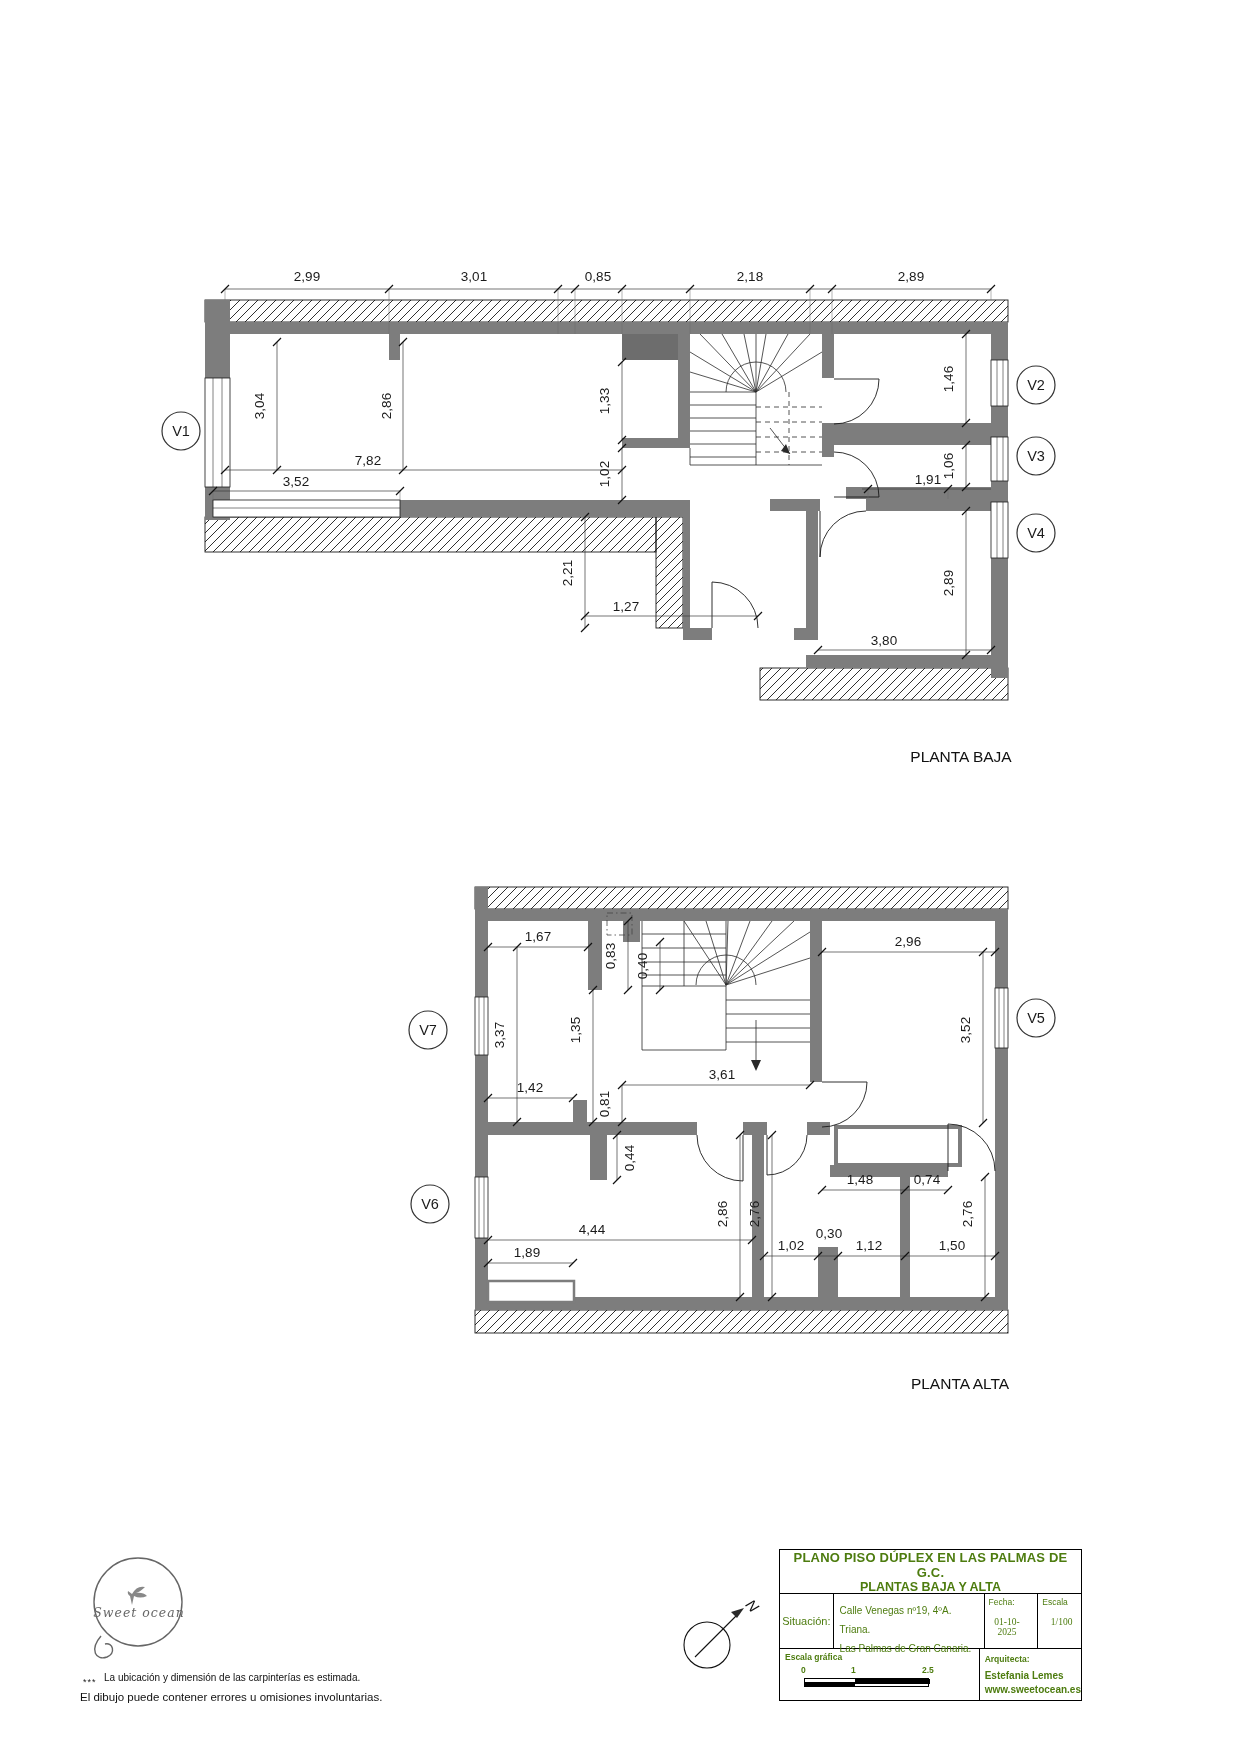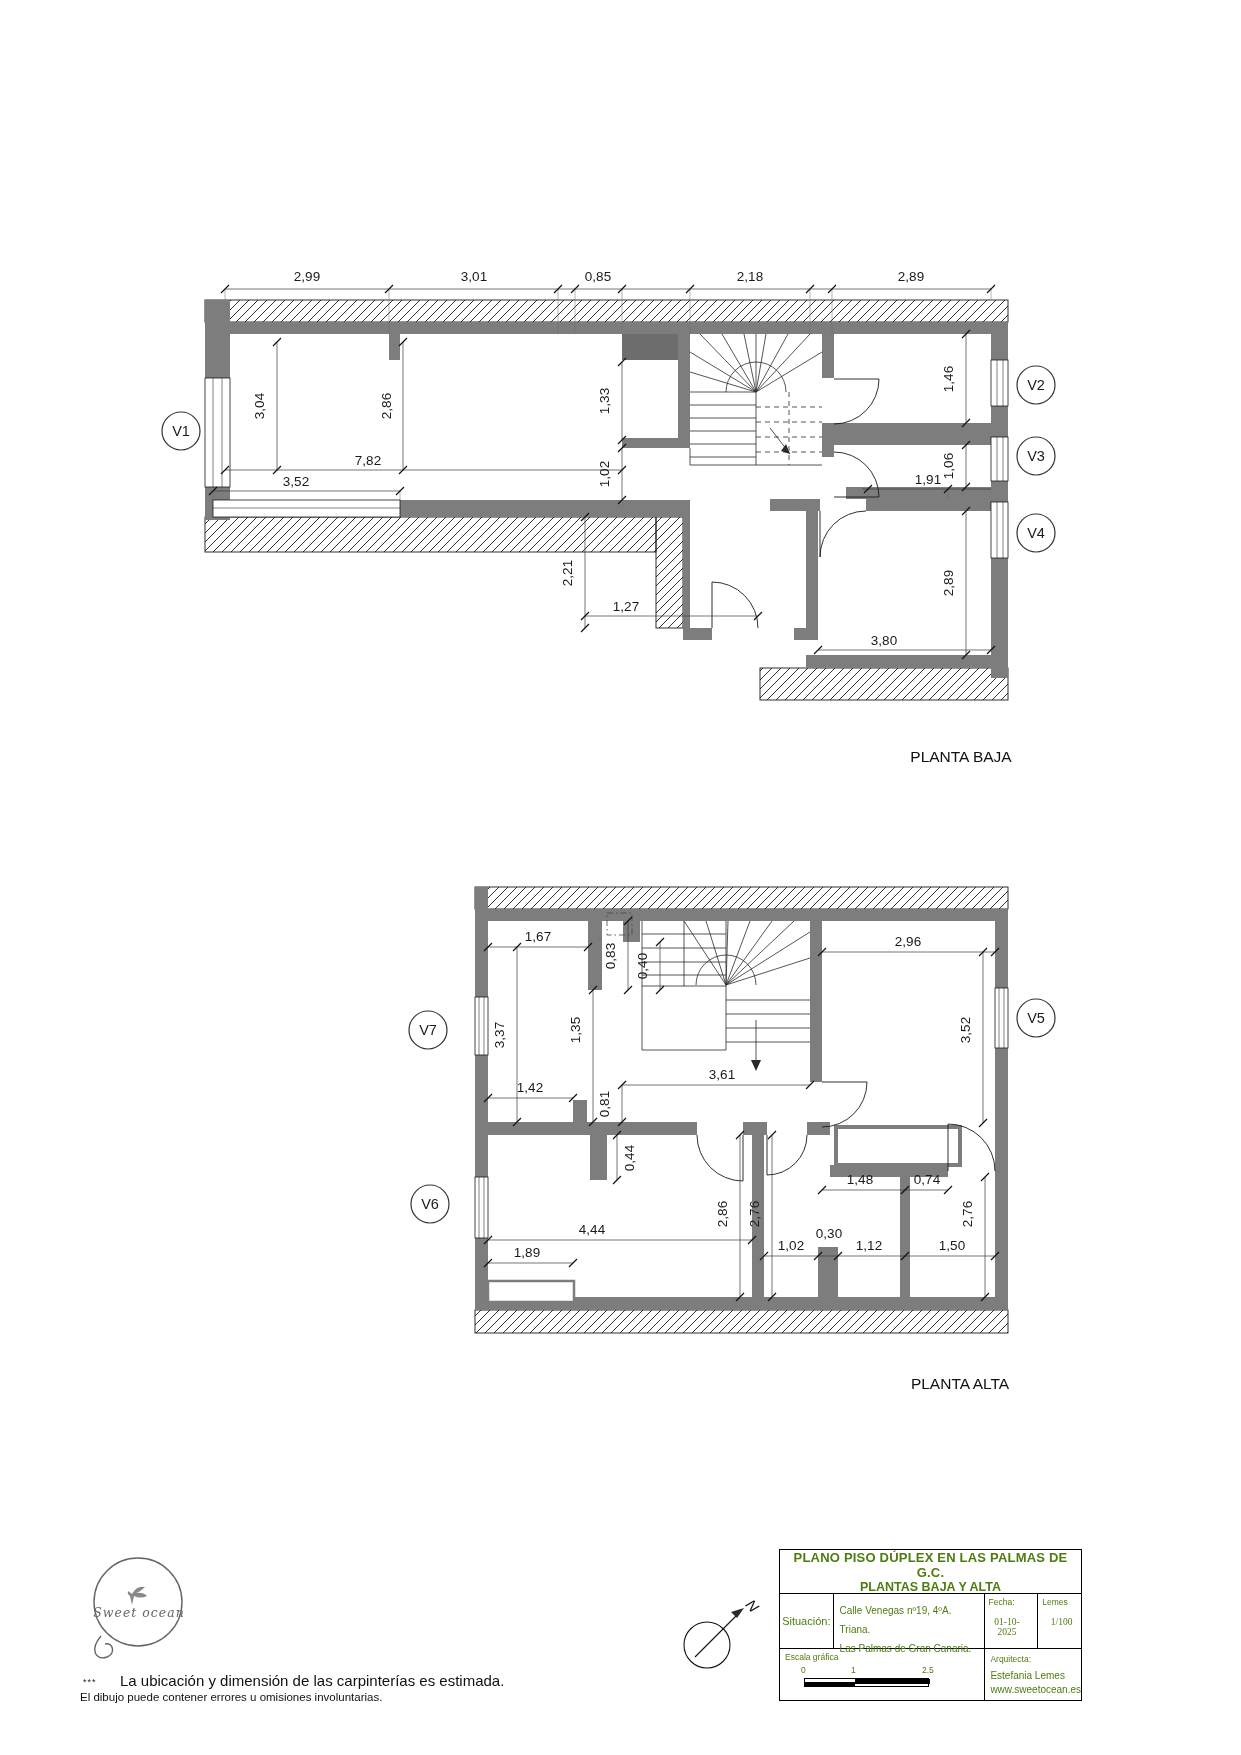--- a/index.html
+++ b/index.html
@@ -31,34 +31,34 @@
            display:flex;flex-direction:column;justify-content:center;text-align:center;}
   .tb-title1{font-size:13px;font-weight:bold;letter-spacing:0.2px;}
   .tb-title2{font-size:12.5px;font-weight:bold;}
   .tb-mid{display:flex;height:55px;border-bottom:1px solid #000;box-sizing:border-box;}
   .tb-cell{box-sizing:border-box;border-right:1px solid #000;position:relative;}
   .tb-c1{width:54px;display:flex;align-items:center;justify-content:center;font-size:11px;}
   .tb-c2{width:152px;font-size:10px;padding:7px 0 0 6px;line-height:19px;}
   .tb-c3{width:54px;font-size:8.5px;padding:3px 12px 0 4px;}
   .tb-c4{width:43px;font-size:8.5px;padding:3px 0 0 4px;border-right:none;}
   .tb-val{font-size:9.5px;text-align:center;margin-top:10px;font-family:Liberation Serif, serif;}
-  .tb-bot{display:flex;height:52px;}
+  .tb-bot{display:flex;height:52px;font-weight:bold;}
   .tb-b1{width:206px;border-right:1px solid #000;box-sizing:border-box;position:relative;
          font-size:8.5px;padding:3px 0 0 5px;}
   .tb-b2{flex:1;font-size:8.5px;padding:3px 0 0 5px;line-height:14px;}
   .tb-b2 .nm{font-size:10px;margin-top:3px;}
   .tb-b2 .web{font-size:10px;}
   .sbar{position:absolute;left:24px;top:29px;width:125px;height:9px;border:1px solid #000;box-sizing:border-box;}
   .sbar .s1{position:absolute;left:0;bottom:0;width:50px;height:4px;background:#000;}
   .sbar .s2{position:absolute;left:50px;top:0;width:75px;height:5px;background:#000;}
   .snum{position:absolute;top:16px;font-size:8.5px;}
   .sn0{left:21px;} .sn1{left:71px;} .sn25{left:142px;}
 
   .notes-ast{position:absolute;left:83px;top:1677px;font-size:9px;letter-spacing:1px;color:#222;}
-  .notes-l1{position:absolute;left:120px;top:1672px;font-size:15px;color:#111;}
+  .notes-l1{position:absolute;left:104px;top:1672px;font-size:10px;color:#111;}
   .notes-l2{position:absolute;left:80px;top:1691px;font-size:11.5px;color:#111;}
   .logotxt{font-family:"DejaVu Serif",serif;font-style:italic;font-size:12.5px;fill:#666;
            text-anchor:middle;letter-spacing:1px;}
   .ntxt{font-family:"Liberation Sans",sans-serif;font-size:15px;font-style:italic;fill:#111;text-anchor:middle;}
 </style>
 </head>
 <body>
 
 <div id="page">
 
@@ -340,21 +340,21 @@
     <div class="tb-cell tb-c1">Situación:</div>
     <div class="tb-cell tb-c2">
       <div>Calle Venegas nº19, 4ºA. Triana.</div>
       <div>Las Palmas de Gran Canaria.</div>
     </div>
     <div class="tb-cell tb-c3">
       <div>Fecha:</div>
       <div class="tb-val">01-10-2025</div>
     </div>
     <div class="tb-cell tb-c4">
-      <div>Lemes</div>
+      <div>Escala</div>
       <div class="tb-val">1/100</div>
     </div>
   </div>
   <div class="tb-bot">
     <div class="tb-b1">
       <div>Escala gráfica</div>
       <span class="snum sn0">0</span>
       <span class="snum sn1">1</span>
       <span class="snum sn25">2.5</span>
       <div class="sbar">

